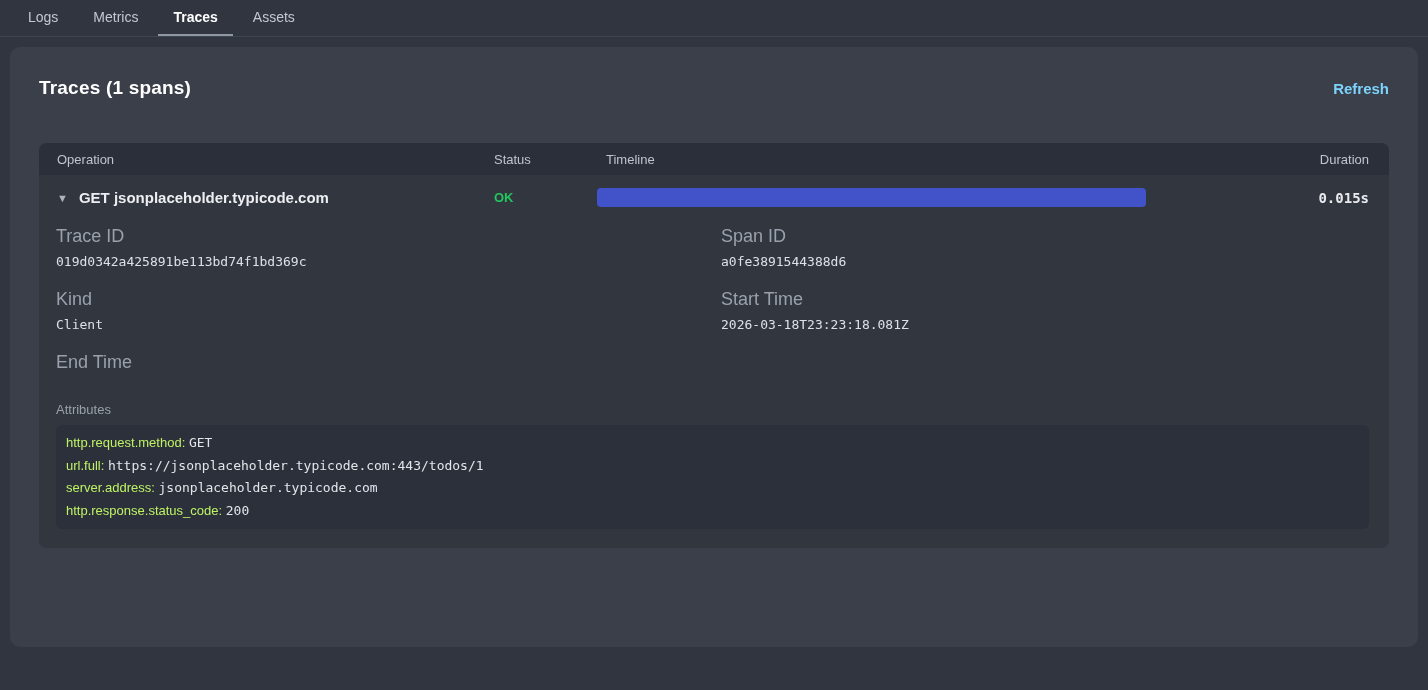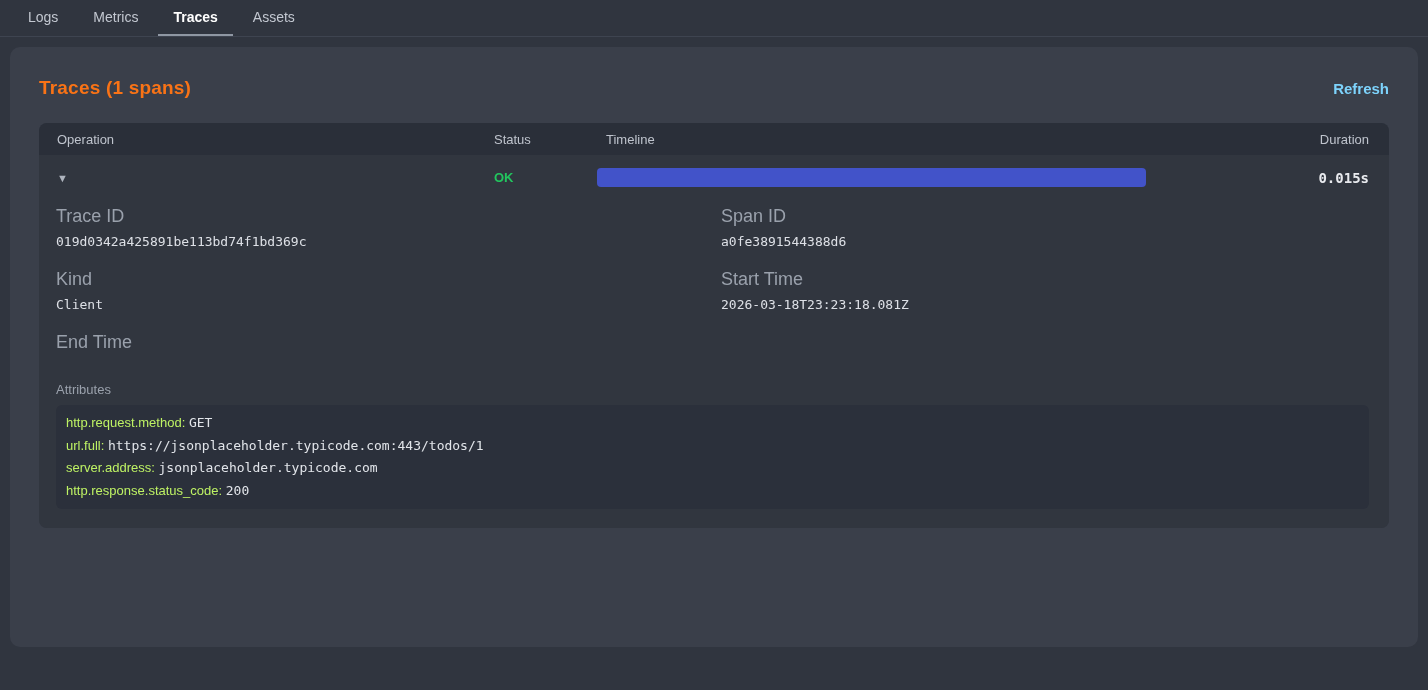--- a/index.html
+++ b/index.html
@@ -47,35 +47,36 @@
   }
   .panel-header {
     display: flex;
     align-items: center;
     justify-content: space-between;
     padding: 30px 0 24px 0;
   }
   .panel-title {
     font-size: 19px;
     font-weight: bold;
-    color: #f97316;
+    color: #ffffff;
     letter-spacing: 0.2px;
   }
   .refresh-link {
     font-size: 15px;
     font-weight: bold;
     color: #7dd3fc;
     cursor: pointer;
   }
 
   
   .trace-table {
     background: #333842;
     border-radius: 8px;
     overflow: hidden;
+    margin-top: 20px;
   }
   .tgrid {
     display: grid;
     grid-template-columns: 440px 110px 1fr 190px;
     align-items: center;
   }
   .thead {
     background: #2a2f39;
     height: 32px;
     font-size: 13px;
@@ -196,20 +197,21 @@
     <div class="tgrid thead">
       <div class="th-operation">Operation</div>
       <div class="th-status">Status</div>
       <div class="th-timeline">Timeline</div>
       <div class="th-duration">Duration</div>
     </div>
 
     <div class="tgrid span-row">
       <div class="op-cell">
         <span class="expand-icon">▼</span>
+        <span>GET jsonplaceholder.typicode.com</span>
       </div>
       <div class="status-cell">OK</div>
       <div class="timeline-cell">
         <div class="timeline-bar"></div>
       </div>
       <div class="duration-cell">0.015s</div>
     </div>
 
     <div class="details">
       <div class="detail-grid">

